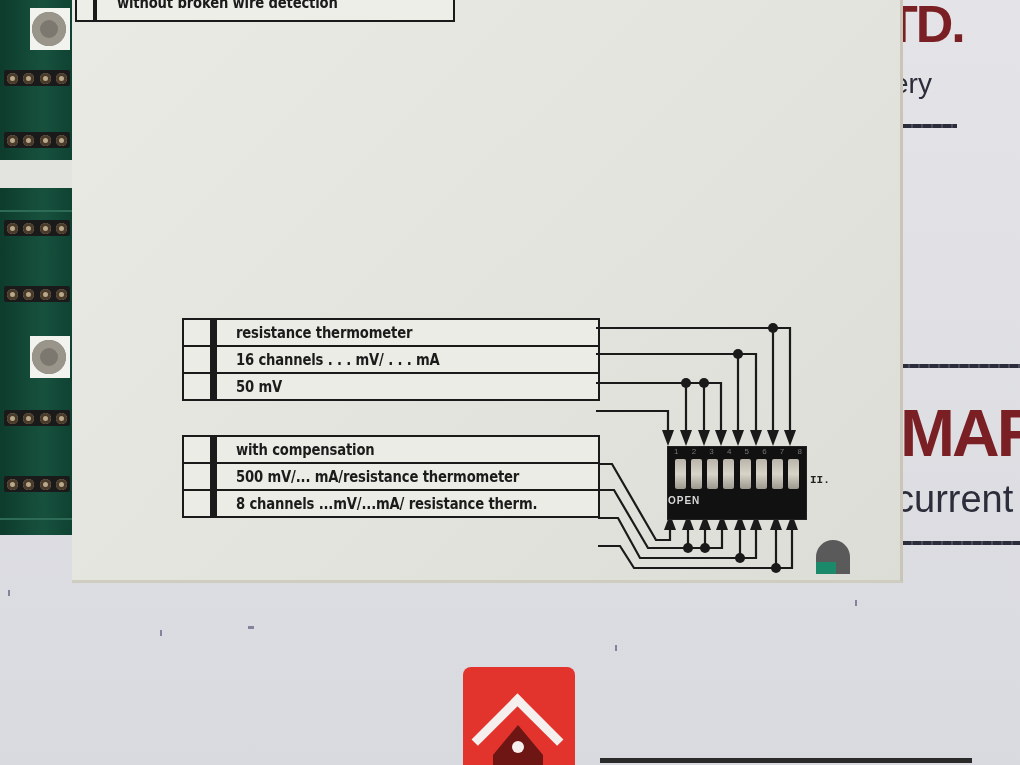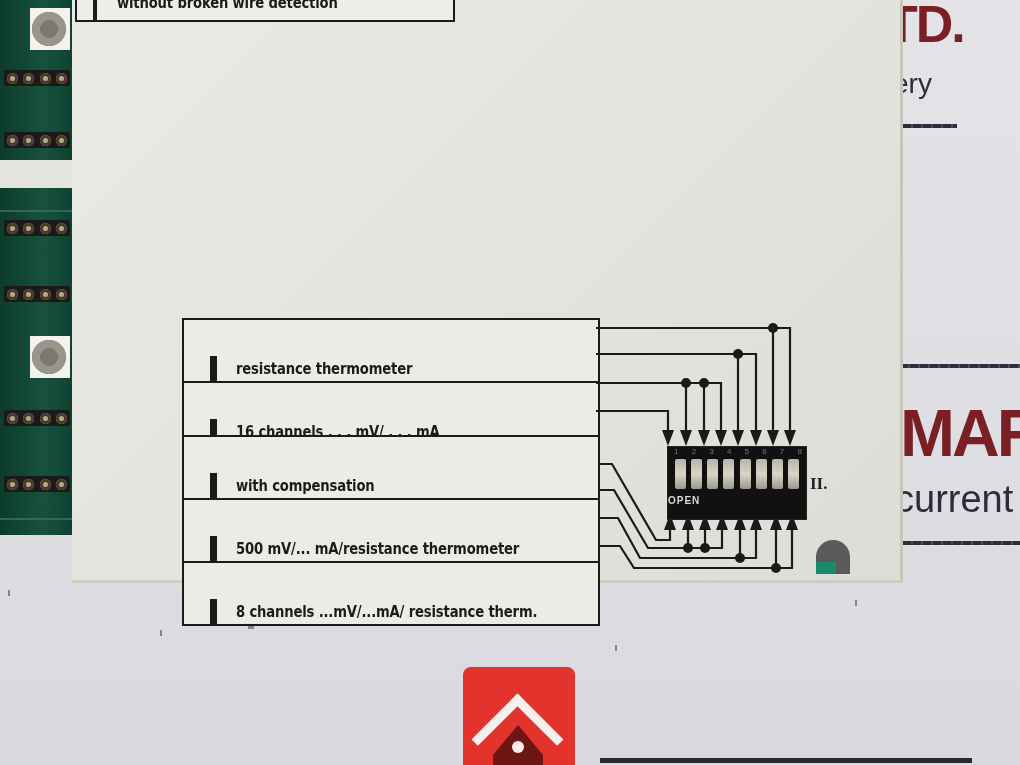--- a/index.html
+++ b/index.html
@@ -13,32 +13,32 @@
   .standoff{position:absolute;left:32px;width:40px;height:42px;background:#f2f2ee;}
   .standoff i{position:absolute;left:2px;top:4px;width:34px;height:34px;border-radius:50%;background:#7c786f;box-shadow:inset 0 0 0 8px #9a958a;}
   .plate{position:absolute;left:72px;top:0;width:828px;height:580px;background:linear-gradient(135deg,#e9eae4 0%,#e2e3dd 60%,#dcddd6 100%);border-right:3px solid #c9c6b8;border-bottom:3px solid #cfcdc0;}
   .notch{position:absolute;left:816px;top:540px;width:34px;height:34px;border-radius:50% 50% 0 0;background:#5a5a5a;}
   .notch:after{content:"";position:absolute;left:0;bottom:0;width:20px;height:12px;background:#1b8a6a;}
   .topbox{position:absolute;left:75px;top:-4px;width:376px;height:24px;border:2px solid #1a1a1a;border-top:none;background:#eeeee9;}
   .topbox .cell{position:absolute;left:16px;top:0;width:4px;height:24px;background:#1a1a1a;}
   .label-text{font-family:"DejaVu Sans",sans-serif;font-weight:bold;font-size:15px;color:#1b1b1b;letter-spacing:-0.2px;transform:scaleX(0.88);transform-origin:left center;white-space:nowrap;}
   .topbox .label-text{position:absolute;left:40px;top:-2px;}
   .table{position:absolute;left:182px;width:414px;border:2px solid #1a1a1a;background:#ecece6;}
-  .row{position:relative;height:25px;border-bottom:2px solid #1a1a1a;margin-top:36px;}
+  .row{position:relative;height:25px;border-bottom:2px solid #1a1a1a;}
   .row:last-child{border-bottom:none;}
   .row .box{position:absolute;left:0;top:0;width:26px;height:25px;border-right:2px solid #1a1a1a;}
   .row .bar{position:absolute;left:28px;top:0;width:5px;height:25px;background:#1a1a1a;}
   .row .label-text{position:absolute;left:52px;top:4px;}
   svg.wires{position:absolute;left:0;top:0;}
   .dip{position:absolute;left:667px;top:446px;width:138px;height:72px;background:#111;border:1px solid #222;}
   .dip .nums{position:absolute;left:6px;top:0;width:128px;display:flex;justify-content:space-between;font-size:8px;color:#777;}
   .dip .keys{position:absolute;left:0;top:12px;width:130px;display:flex;justify-content:space-around;padding-left:4px;}
   .dip .key{width:11px;height:30px;border-radius:2px;background:linear-gradient(180deg,#b9b4aa,#d8d4c8 50%,#9d988e);}
   .dip .open{position:absolute;left:0;width:110px;top:48px;text-align:left;font-size:10px;font-weight:bold;color:#d8d8d8;letter-spacing:1px;}
-  .roman{position:absolute;left:810px;top:474px;font-family:Liberation Serif, serif;font-weight:bold;font-size:17px;color:#222;}
+  .roman{position:absolute;left:810px;top:474px;font-family:Liberation Mono, monospace;font-weight:bold;font-size:11px;color:#222;}
   .right-text{position:absolute;font-family:"Liberation Sans",sans-serif;font-weight:bold;white-space:nowrap;}
   .rule{position:absolute;height:4px;background:repeating-linear-gradient(90deg,#2b2d3a 0 8px,#4a4c5c 8px 10px);}
   .logo{position:absolute;left:463px;top:667px;width:112px;height:110px;background:#e2332c;border-radius:8px;}
   .logo .chev{position:absolute;left:22px;top:40px;width:56px;height:56px;border-left:9px solid #f5f0ee;border-top:9px solid #f5f0ee;transform:rotate(45deg);transform-origin:center;}
   .logo .house{position:absolute;left:30px;top:58px;width:50px;height:60px;background:#6e1614;clip-path:polygon(50% 0,100% 50%,100% 100%,0 100%,0 50%);}
   .logo .dot{position:absolute;left:49px;top:74px;width:12px;height:12px;border-radius:50%;background:#f5f0ee;}
   .speck{position:absolute;width:2px;height:6px;background:#444a6a;opacity:.6;}
   .bottom-rule{position:absolute;left:600px;top:758px;width:372px;height:5px;background:#2a2a2a;}
 </style>
 </head>

